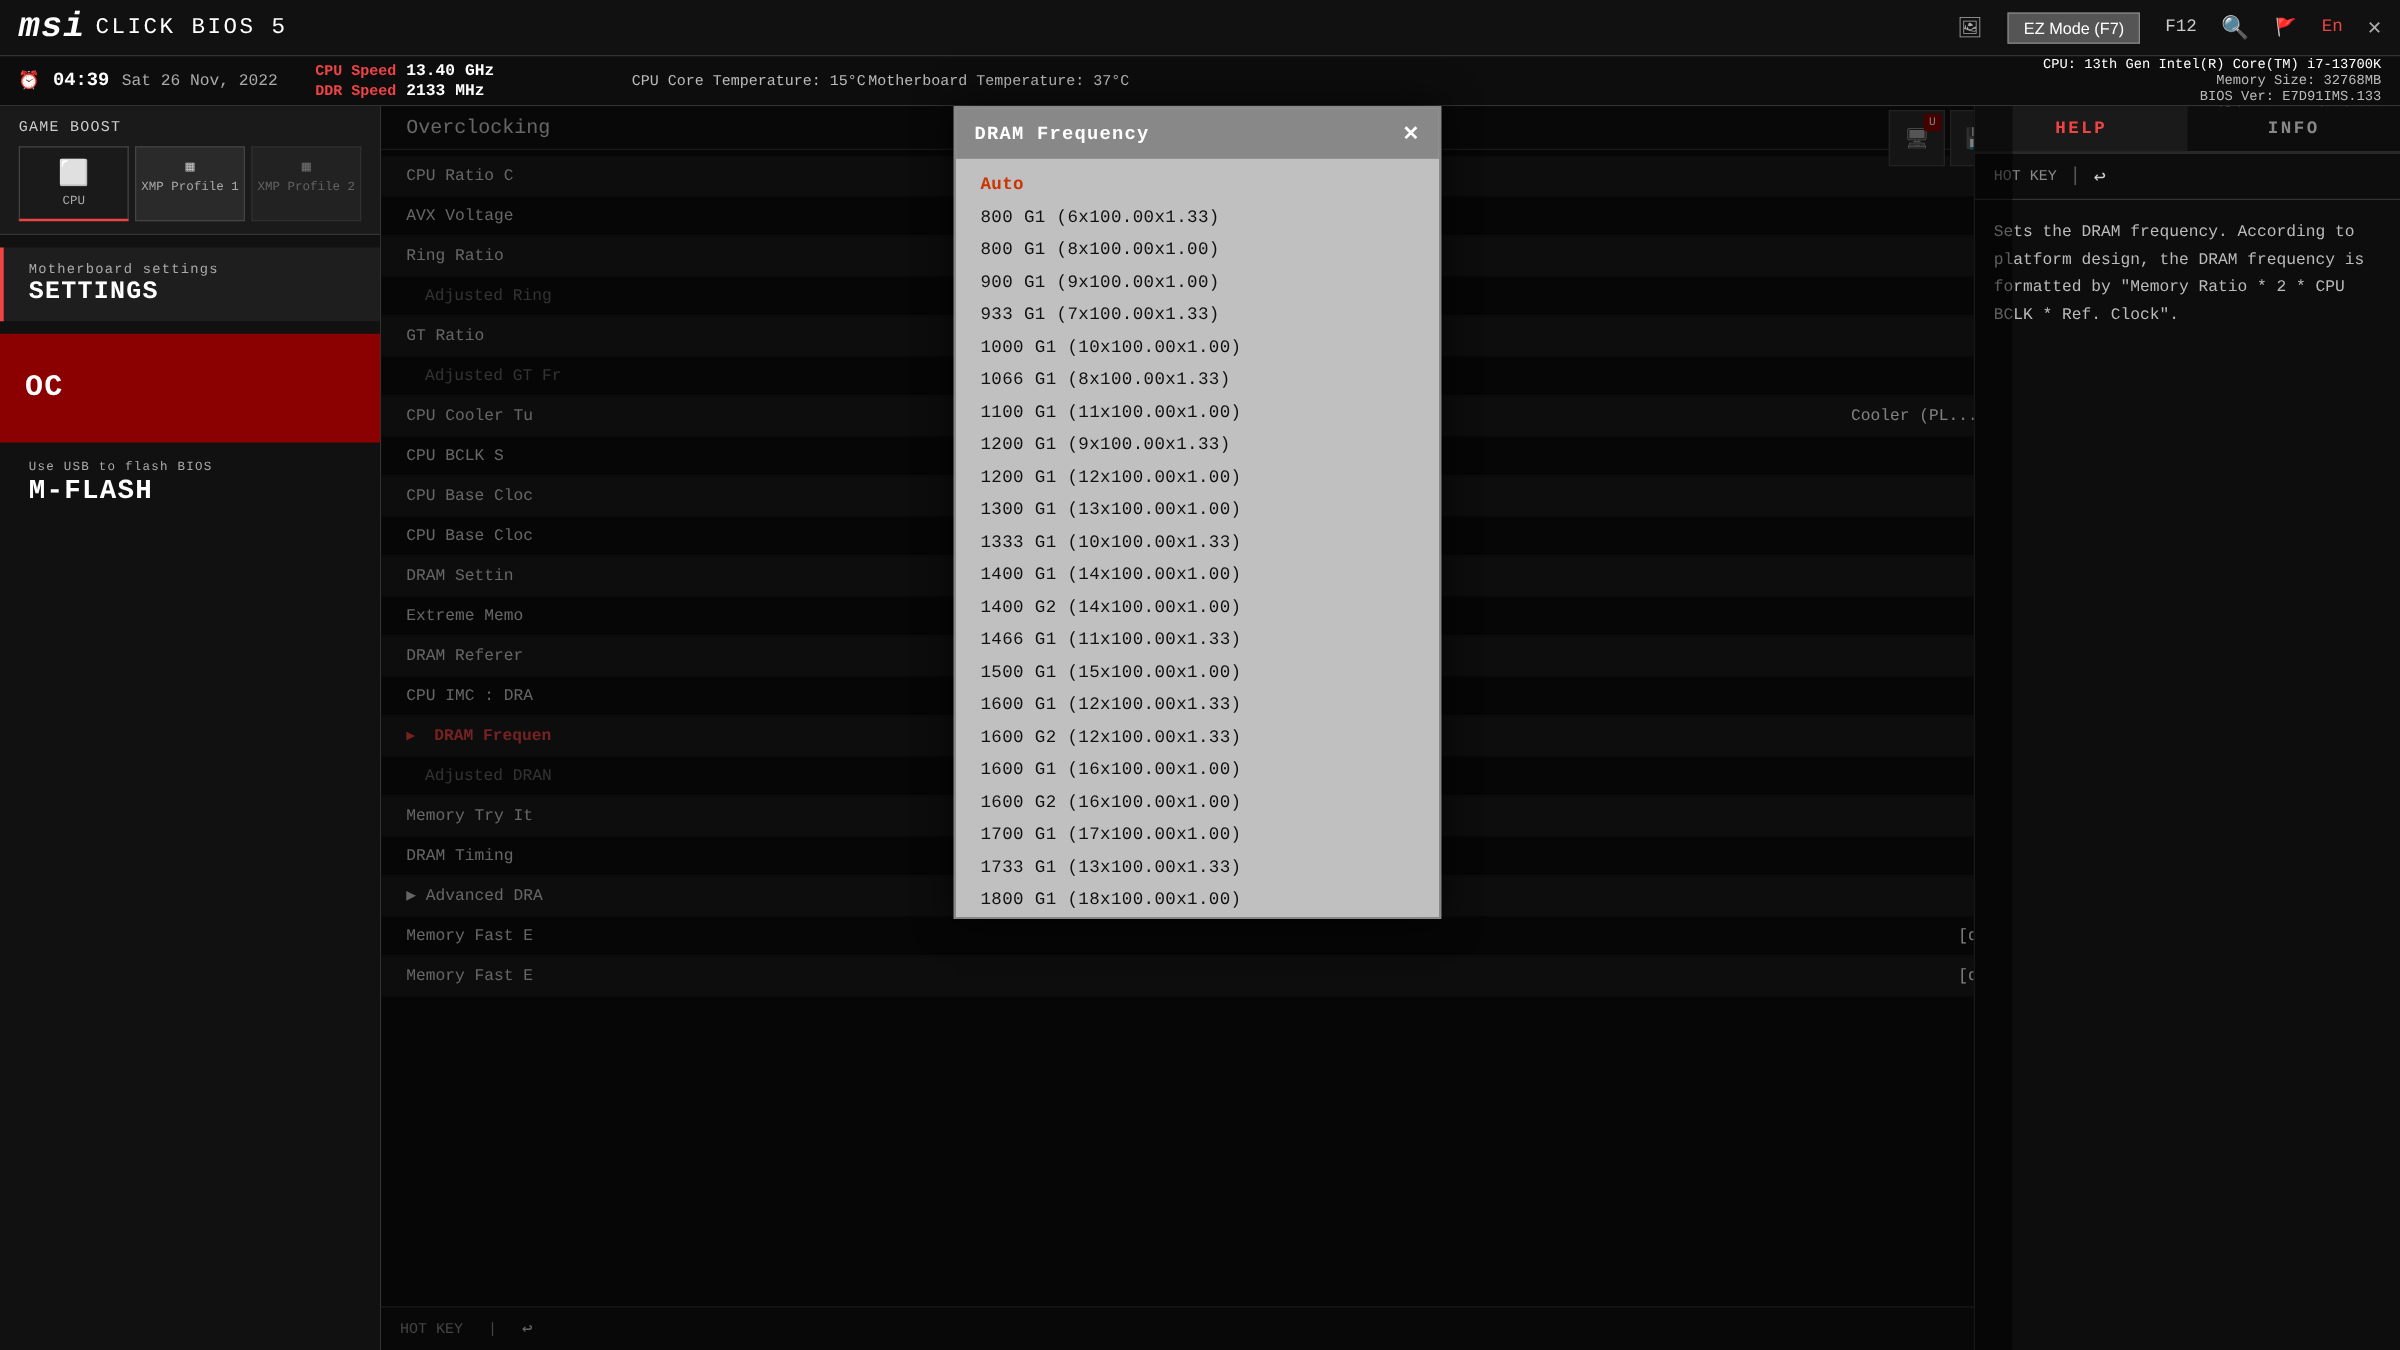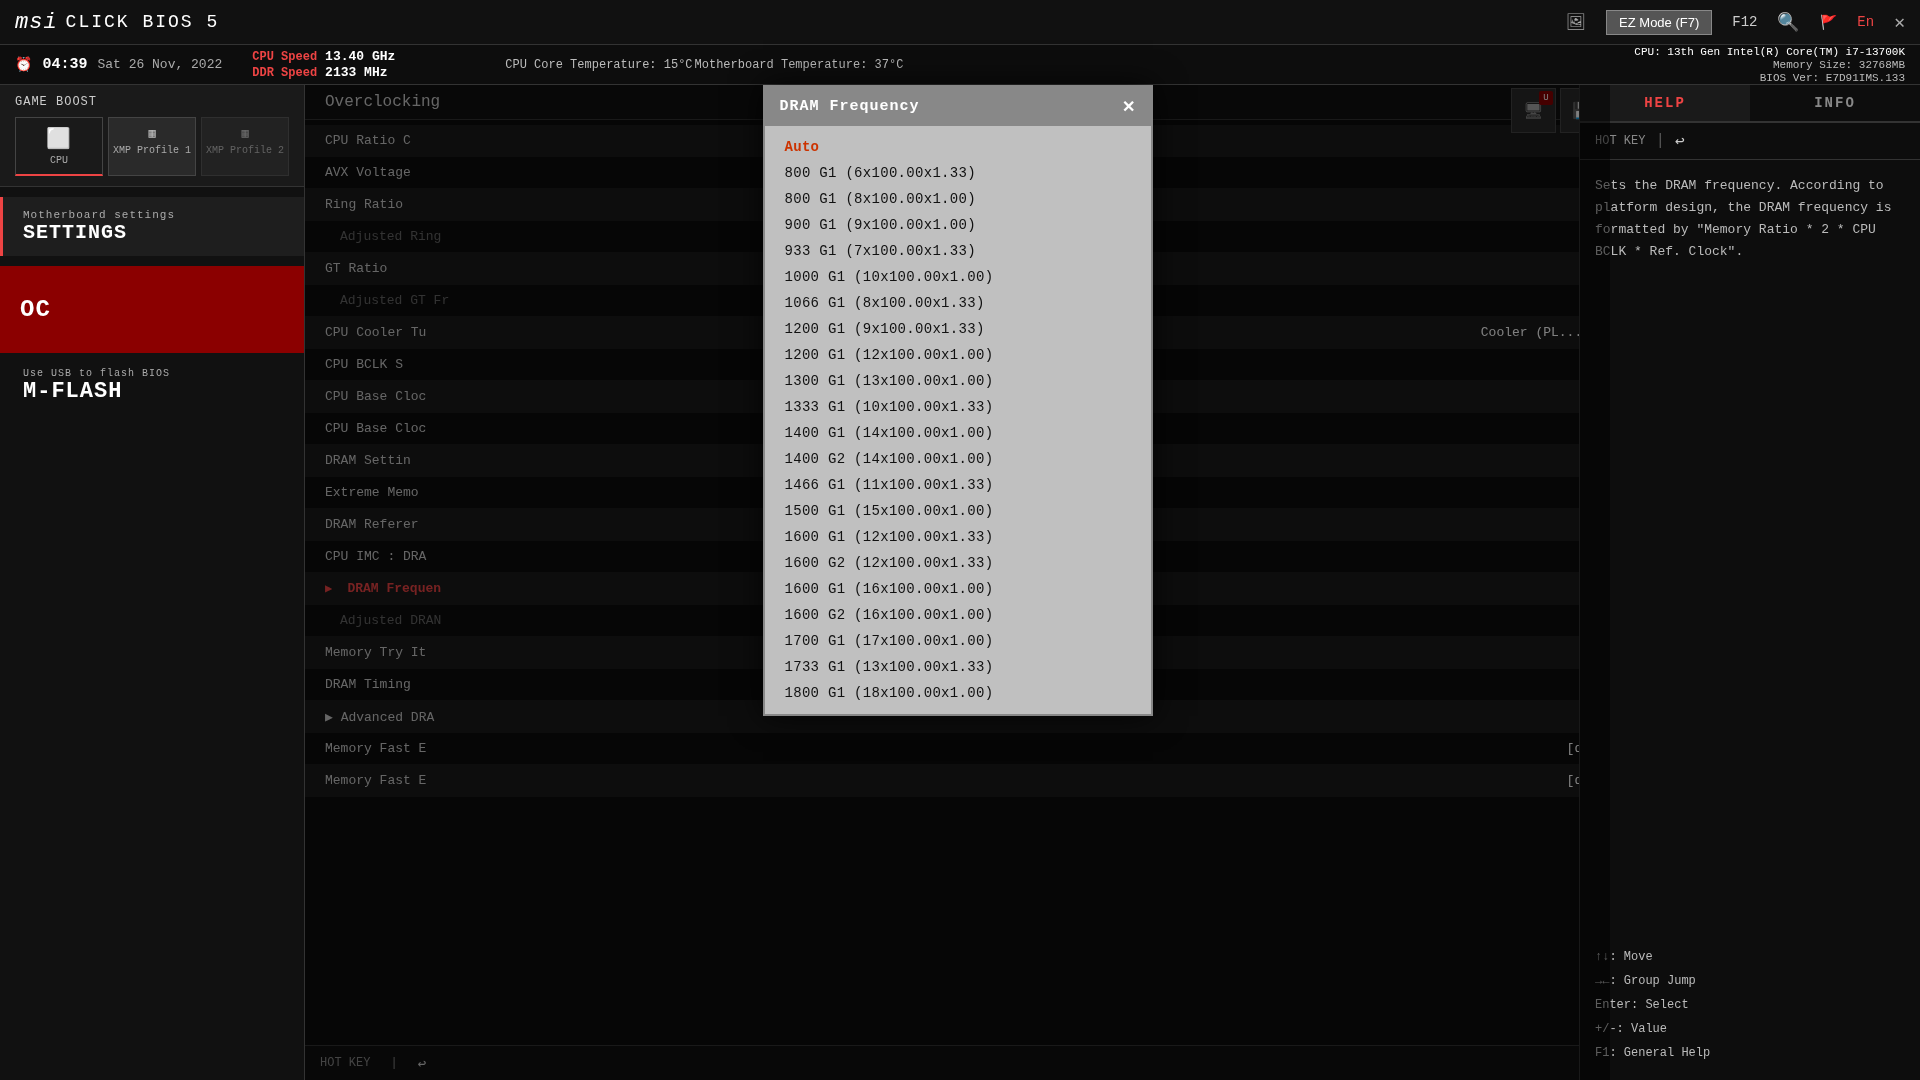--- a/index.html
+++ b/index.html
@@ -20,22 +20,22 @@
       height: 45px;
       background: #111;
       display: flex;
       align-items: center;
       padding: 0 15px;
       border-bottom: 1px solid #333;
       z-index: 10;
     }
     .msi-logo {
       color: #fff;
-      font-size: 22px;
-      font-weight: normal;
+      font-size: 28px;
+      font-weight: bold;
       font-style: italic;
       letter-spacing: 1px;
     }
     .msi-logo span { color: #fff; }
     .click-bios {
       color: #fff;
       font-size: 18px;
       margin-left: 8px;
       letter-spacing: 2px;
     }
@@ -629,44 +629,38 @@
     <div class="right-tab info">INFO</div>
   </div>
   <div class="hotkey-bar">
     <span class="hotkey-text">HOT KEY</span>
     <span style="color:#555;">|</span>
     <span style="color:#ccc;">↩</span>
   </div>
   <div class="help-content">
     <span>Sets the DRAM frequency. According to platform design, the DRAM frequency is formatted by "Memory Ratio * 2 * CPU BCLK * Ref. Clock".</span>
   </div>
-  <div class="nav-help">
-    <div class="nav-help-item">↑↓: Move</div>
-    <div class="nav-help-item">→←: Group Jump</div>
-    <div class="nav-help-item">Enter: Select</div>
-    <div class="nav-help-item">+/-: Value</div>
-    <div class="nav-help-item">F1: General Help</div>
-  </div>
 </div>
 
 <div class="modal-overlay">
   <div class="modal">
     <div class="modal-header">
       <span class="modal-title">DRAM Frequency</span>
       <button class="modal-close">✕</button>
     </div>
     <div class="modal-list">
 
     <div class="modal-item auto-item">Auto</div>
         <div class="modal-item">800 G1 (6x100.00x1.33)</div>
         <div class="modal-item">800 G1 (8x100.00x1.00)</div>
         <div class="modal-item">900 G1 (9x100.00x1.00)</div>
         <div class="modal-item">933 G1 (7x100.00x1.33)</div>
         <div class="modal-item">1000 G1 (10x100.00x1.00)</div>
         <div class="modal-item">1066 G1 (8x100.00x1.33)</div>
+        <div class="modal-item">1100 G1 (11x100.00x1.00)</div>
         <div class="modal-item">1200 G1 (9x100.00x1.33)</div>
         <div class="modal-item">1200 G1 (12x100.00x1.00)</div>
         <div class="modal-item">1300 G1 (13x100.00x1.00)</div>
         <div class="modal-item">1333 G1 (10x100.00x1.33)</div>
         <div class="modal-item">1400 G1 (14x100.00x1.00)</div>
         <div class="modal-item">1400 G2 (14x100.00x1.00)</div>
         <div class="modal-item">1466 G1 (11x100.00x1.33)</div>
         <div class="modal-item">1500 G1 (15x100.00x1.00)</div>
         <div class="modal-item">1600 G1 (12x100.00x1.33)</div>
         <div class="modal-item">1600 G2 (12x100.00x1.33)</div>

